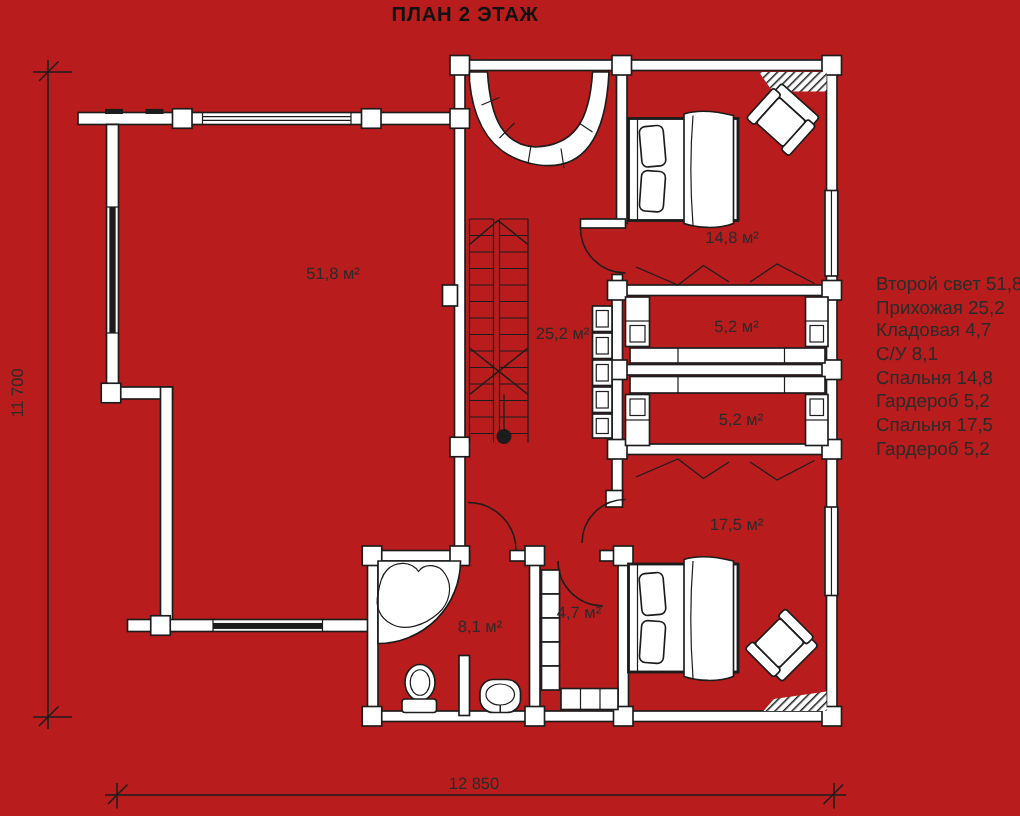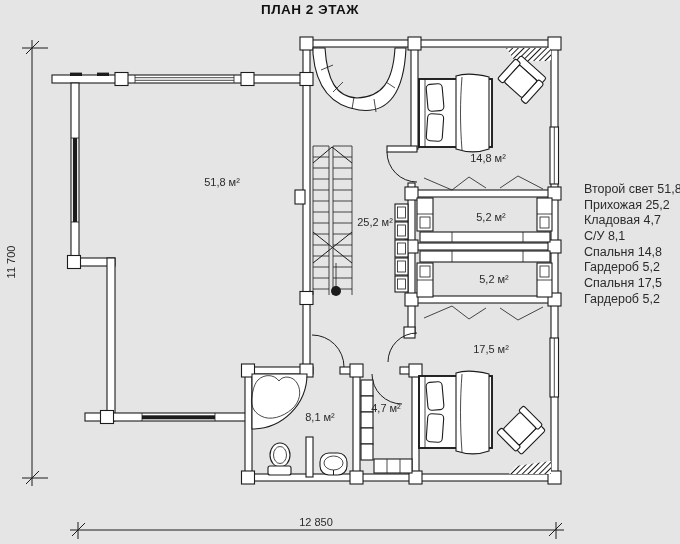--- a/index.html
+++ b/index.html
@@ -1,16 +1,16 @@
 <!DOCTYPE html>
 <html><head>
 <meta charset="utf-8">
 <style>
   html,body{margin:0;padding:0;background:#ffffff;}
-  .stage{position:relative;width:680px;height:544px;background:#e5e5e5;overflow:hidden;
+  .stage{position:relative;width:680px;height:544px;background:#b91c1c;overflow:hidden;
          font-family:"Liberation Sans",sans-serif;}
   svg{display:block;}
   .w    {fill:#ffffff;stroke:#1c1c1c;stroke-width:1.1;}
   .j    {fill:#ffffff;stroke:#1c1c1c;stroke-width:1.1;}
   .dk   {fill:#1c1c1c;stroke:none;}
   .ln   {stroke:#1c1c1c;stroke-width:1;fill:none;}
   .thin {stroke:#1c1c1c;stroke-width:0.8;fill:none;}
   .furn {fill:#ffffff;stroke:#1c1c1c;stroke-width:1.1;}
   .furnb{fill:#ffffff;stroke:#1c1c1c;stroke-width:1.9;}
   .room-label  {font-size:11px;fill:#2b2b2b;text-anchor:middle;}

